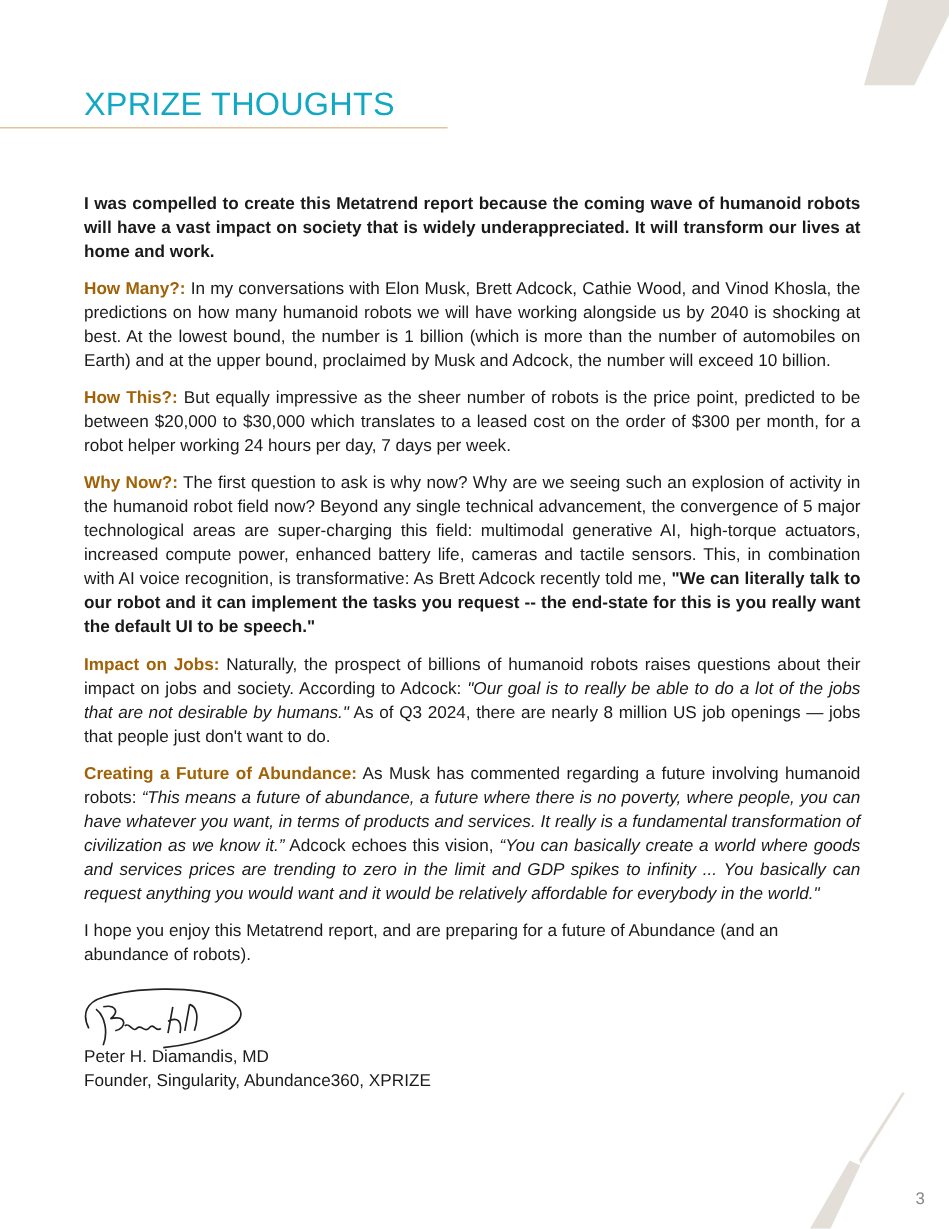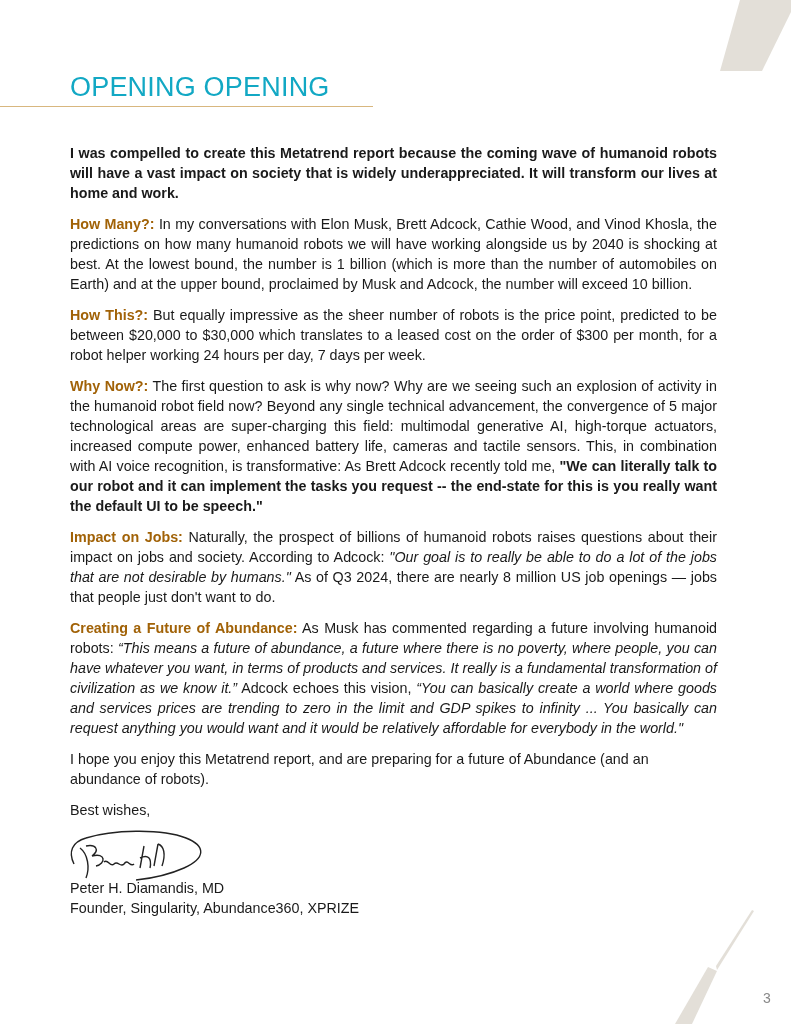--- a/index.html
+++ b/index.html
@@ -2,21 +2,21 @@
 <html><head>
 <meta charset="utf-8">
 <style>
   html, body { margin:0; padding:0; }
   body { width:791px; height:1024px; position:relative; background:#ffffff; overflow:hidden;
          font-family:"Liberation Sans", sans-serif; color:#1a1a1a; }
   .deco-top { position:absolute; left:0; top:0; width:791px; height:80px; }
   .deco-bottom { position:absolute; left:0; top:0; width:791px; height:1024px; pointer-events:none; }
   .title { position:absolute; left:70px; top:72px; font-size:27px; color:#12a8c4; letter-spacing:0.2px; margin:0; font-weight:normal; }
   .title-rule { position:absolute; left:0; top:106px; width:373px; height:1px; background:#d8b77f; }
-  .content { position:absolute; left:70px; top:143px; width:647px; font-size:14.3px; line-height:20px; }
+  .content { position:absolute; left:70px; top:160px; width:647px; font-size:14.3px; line-height:20px; }
   .content p { margin:0 0 11px 0; text-align:justify; }
   .lead { font-weight:bold; }
   .label { color:#a16207; font-weight:bold; }
   .q-em { font-style:italic; }
   .q-bold { font-weight:bold; }
   .sign-block { margin-top:0; }
   .signature { display:block; width:150px; height:58px; margin:2px 0 -4px -4px; }
   .name { display:block; }
   .role { display:block; }
   .page-num { position:absolute; left:763px; top:990px; font-size:14px; color:#888; }
@@ -26,39 +26,38 @@
 
 <svg class="deco-top" viewBox="0 0 791 80">
   <polygon points="740,0 791,0 791,12 762,71 720,71" fill="#e3dfd8"></polygon>
 </svg>
 
 <svg class="deco-bottom" viewBox="0 0 791 1024">
   <polygon points="752,910 754,911 717,970 716,966" fill="#e3dfd8"></polygon>
   <polygon points="708,967 717,971 692,1024 675,1024" fill="#e3dfd8"></polygon>
 </svg>
 
-<h1 class="title">OPENING OPENING</h1>
+<h1 class="title">XPRIZE THOUGHTS</h1>
 <div class="title-rule"></div>
 
 <div class="content">
   <p class="lead">I was compelled to create this Metatrend report because the coming wave of humanoid robots will have a vast impact on society that is widely underappreciated. It will transform our lives at home and work.</p>
 
   <p><span class="label">How Many?:</span><span> In my conversations with Elon Musk, Brett Adcock, Cathie Wood, and Vinod Khosla, the predictions on how many humanoid robots we will have working alongside us by 2040 is shocking at best. At the lowest bound, the number is 1 billion (which is more than the number of automobiles on Earth) and at the upper bound, proclaimed by Musk and Adcock, the number will exceed 10 billion.</span></p>
 
   <p><span class="label">How This?:</span><span> But equally impressive as the sheer number of robots is the price point, predicted to be between $20,000 to $30,000 which translates to a leased cost on the order of $300 per month, for a robot helper working 24 hours per day, 7 days per week.</span></p>
 
   <p><span class="label">Why Now?:</span><span>  The first question to ask is why now? Why are we seeing such an explosion of activity in the humanoid robot field now? Beyond any single technical advancement, the convergence of 5 major technological areas are super-charging this field: multimodal generative AI, high-torque actuators, increased compute power, enhanced battery life, cameras and tactile sensors. This, in combination with AI voice recognition, is transformative: As Brett Adcock recently told me, </span><span class="q-bold">"We can literally talk to our robot and it can implement the tasks you request -- the end-state for this is you really want the default UI to be speech."</span></p>
 
   <p><span class="label">Impact on Jobs:</span><span> Naturally, the prospect of billions of humanoid robots raises questions about their impact on jobs and society. According to Adcock: </span><span class="q-em">"Our goal is to really be able to do a lot of the jobs that are not desirable by humans."</span><span> As of Q3 2024, there are nearly 8 million US job openings — jobs that people just don't want to do.</span></p>
 
   <p><span class="label">Creating a Future of Abundance:</span><span> As Musk has commented regarding a future involving humanoid robots: </span><span class="q-em">“This means a future of abundance, a future where there is no poverty, where people, you can have whatever you want, in terms of products and services. It really is a fundamental transformation of civilization as we know it.”</span><span> Adcock echoes this vision, </span><span class="q-em">“You can basically create a world where goods and services prices are trending to zero in the limit and GDP spikes to infinity ... You basically can request anything you would want and it would be relatively affordable for everybody in the world."</span></p>
 
   <p style="text-align:left;">I hope you enjoy this Metatrend report, and are preparing for a future of Abundance (and an abundance of robots).</p>
 
-  <p style="margin-bottom:4px;">Best wishes,</p>
 
   <div class="sign-block">
     <svg class="signature" viewBox="0 0 150 58">
       <path d="M8,40 C2,28 6,18 20,14 C45,6 95,4 120,14 C140,22 140,34 118,44 C100,52 80,55 70,56" fill="none" stroke="#222" stroke-width="1.4"></path>
       <path d="M14,24 C22,30 24,44 20,54" fill="none" stroke="#222" stroke-width="1.4"></path>
       <path d="M20,22 C30,20 34,26 26,32 C40,28 40,40 30,42 M38,38 C42,34 44,44 48,40 C52,36 54,44 58,40 C62,34 64,44 68,40" fill="none" stroke="#222" stroke-width="1.4"></path>
       <path d="M78,22 L74,44 M74,34 C82,30 86,34 84,44 M92,20 L88,42 M92,20 C98,22 100,30 96,42" fill="none" stroke="#222" stroke-width="1.4"></path>
     </svg>
     <span class="name">Peter H. Diamandis, MD</span>
     <span class="role">Founder, Singularity, Abundance360, XPRIZE</span>

